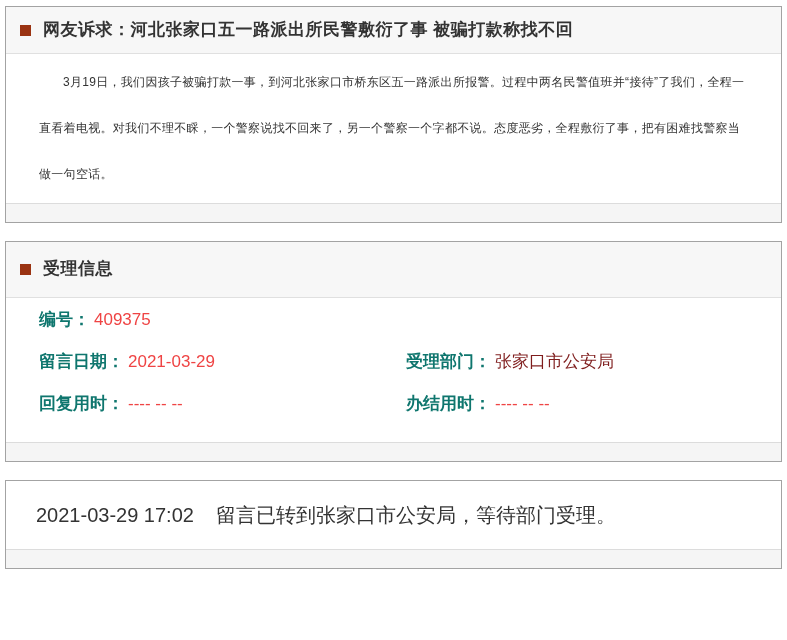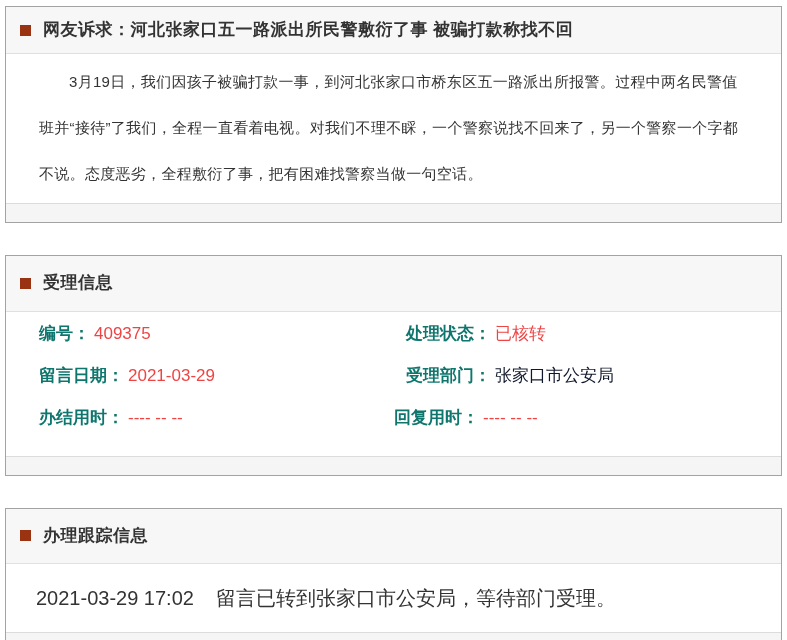--- a/index.html
+++ b/index.html
@@ -13,21 +13,21 @@
     width: 787px;
     height: 640px;
     background: #ffffff;
     box-sizing: border-box;
     padding: 6px 5px 0 5px;
     overflow: hidden;
   }
   .card {
     border: 1px solid #a3a3a3;
     background: #ffffff;
-    margin-bottom: 32px;
+    margin-bottom: 18px;
   }
   .card-header {
     background: #f7f7f7;
     border-bottom: 1px solid #e0e0e0;
     padding: 13px 16px 13px 14px;
     display: flex;
     align-items: center;
   }
   .card-header.tall { padding: 17px 16px 17px 14px; text-align: center; }
   .bullet {
@@ -47,21 +47,21 @@
   }
   .card-body {
     background: #ffffff;
   }
   .complaint-body {
     padding: 5px 34px 6px 33px;
   }
   .complaint-body p {
     margin: 0;
     text-indent: 2em;
-    font-size: 15px;
+    font-size: 12px;
     line-height: 46px;
     color: #333333;
     letter-spacing: 0.3px;
   }
   .card-footer {
     background: #f5f5f5;
     border-top: 1px solid #dcdcdc;
     height: 18px;
   }
   .fields {
@@ -80,21 +80,21 @@
   .field.right { flex: 1 1 auto; }
   .flabel {
     font-weight: bold;
     color: #0f766e;
   }
   .fvalue {
     color: #ef4444;
     margin-left: 4px;
   }
   .fvalue.brown {
-    color: #0f172a;
+    color: #7f1d1d;
     text-decoration: none;
     cursor: pointer;
   }
   .tracking-body {
     padding: 21px 20px 20px 30px;
     font-size: 20px;
     color: #333333;
   }
   .track-time { margin-right: 22px; }
 </style>
@@ -117,48 +117,41 @@
   <div class="card">
     <div class="card-header tall">
       <span class="bullet"></span>
       <span class="card-title">受理信息</span>
     </div>
     <div class="card-body fields">
       <div class="frow">
         <div class="field left">
           <span class="flabel">编号：</span><span class="fvalue">409375</span>
         </div>
-        <div class="field right">
-          <span class="flabel">处理状态：</span><span class="fvalue">已核转</span>
-        </div>
       </div>
       <div class="frow">
         <div class="field left">
           <span class="flabel">留言日期：</span><span class="fvalue">2021-03-29</span>
         </div>
         <div class="field right">
           <span class="flabel">受理部门：</span><span class="fvalue brown">张家口市公安局</span>
         </div>
       </div>
       <div class="frow">
+        <div class="field left">
+          <span class="flabel">回复用时：</span><span class="fvalue">---- -- --</span>
+        </div>
         <div class="field right">
           <span class="flabel">办结用时：</span><span class="fvalue">---- -- --</span>
-        </div>
-        <div class="field left">
-          <span class="flabel">回复用时：</span><span class="fvalue">---- -- --</span>
         </div>
       </div>
     </div>
     <div class="card-footer"></div>
   </div>
 
   <div class="card">
-    <div class="card-header tall">
-      <span class="bullet"></span>
-      <span class="card-title">办理跟踪信息</span>
-    </div>
     <div class="card-body tracking-body">
       <span class="track-time">2021-03-29 17:02</span><span>留言已转到张家口市公安局，等待部门受理。</span>
     </div>
     <div class="card-footer"></div>
   </div>
 
 </div>
 
 </body></html>

